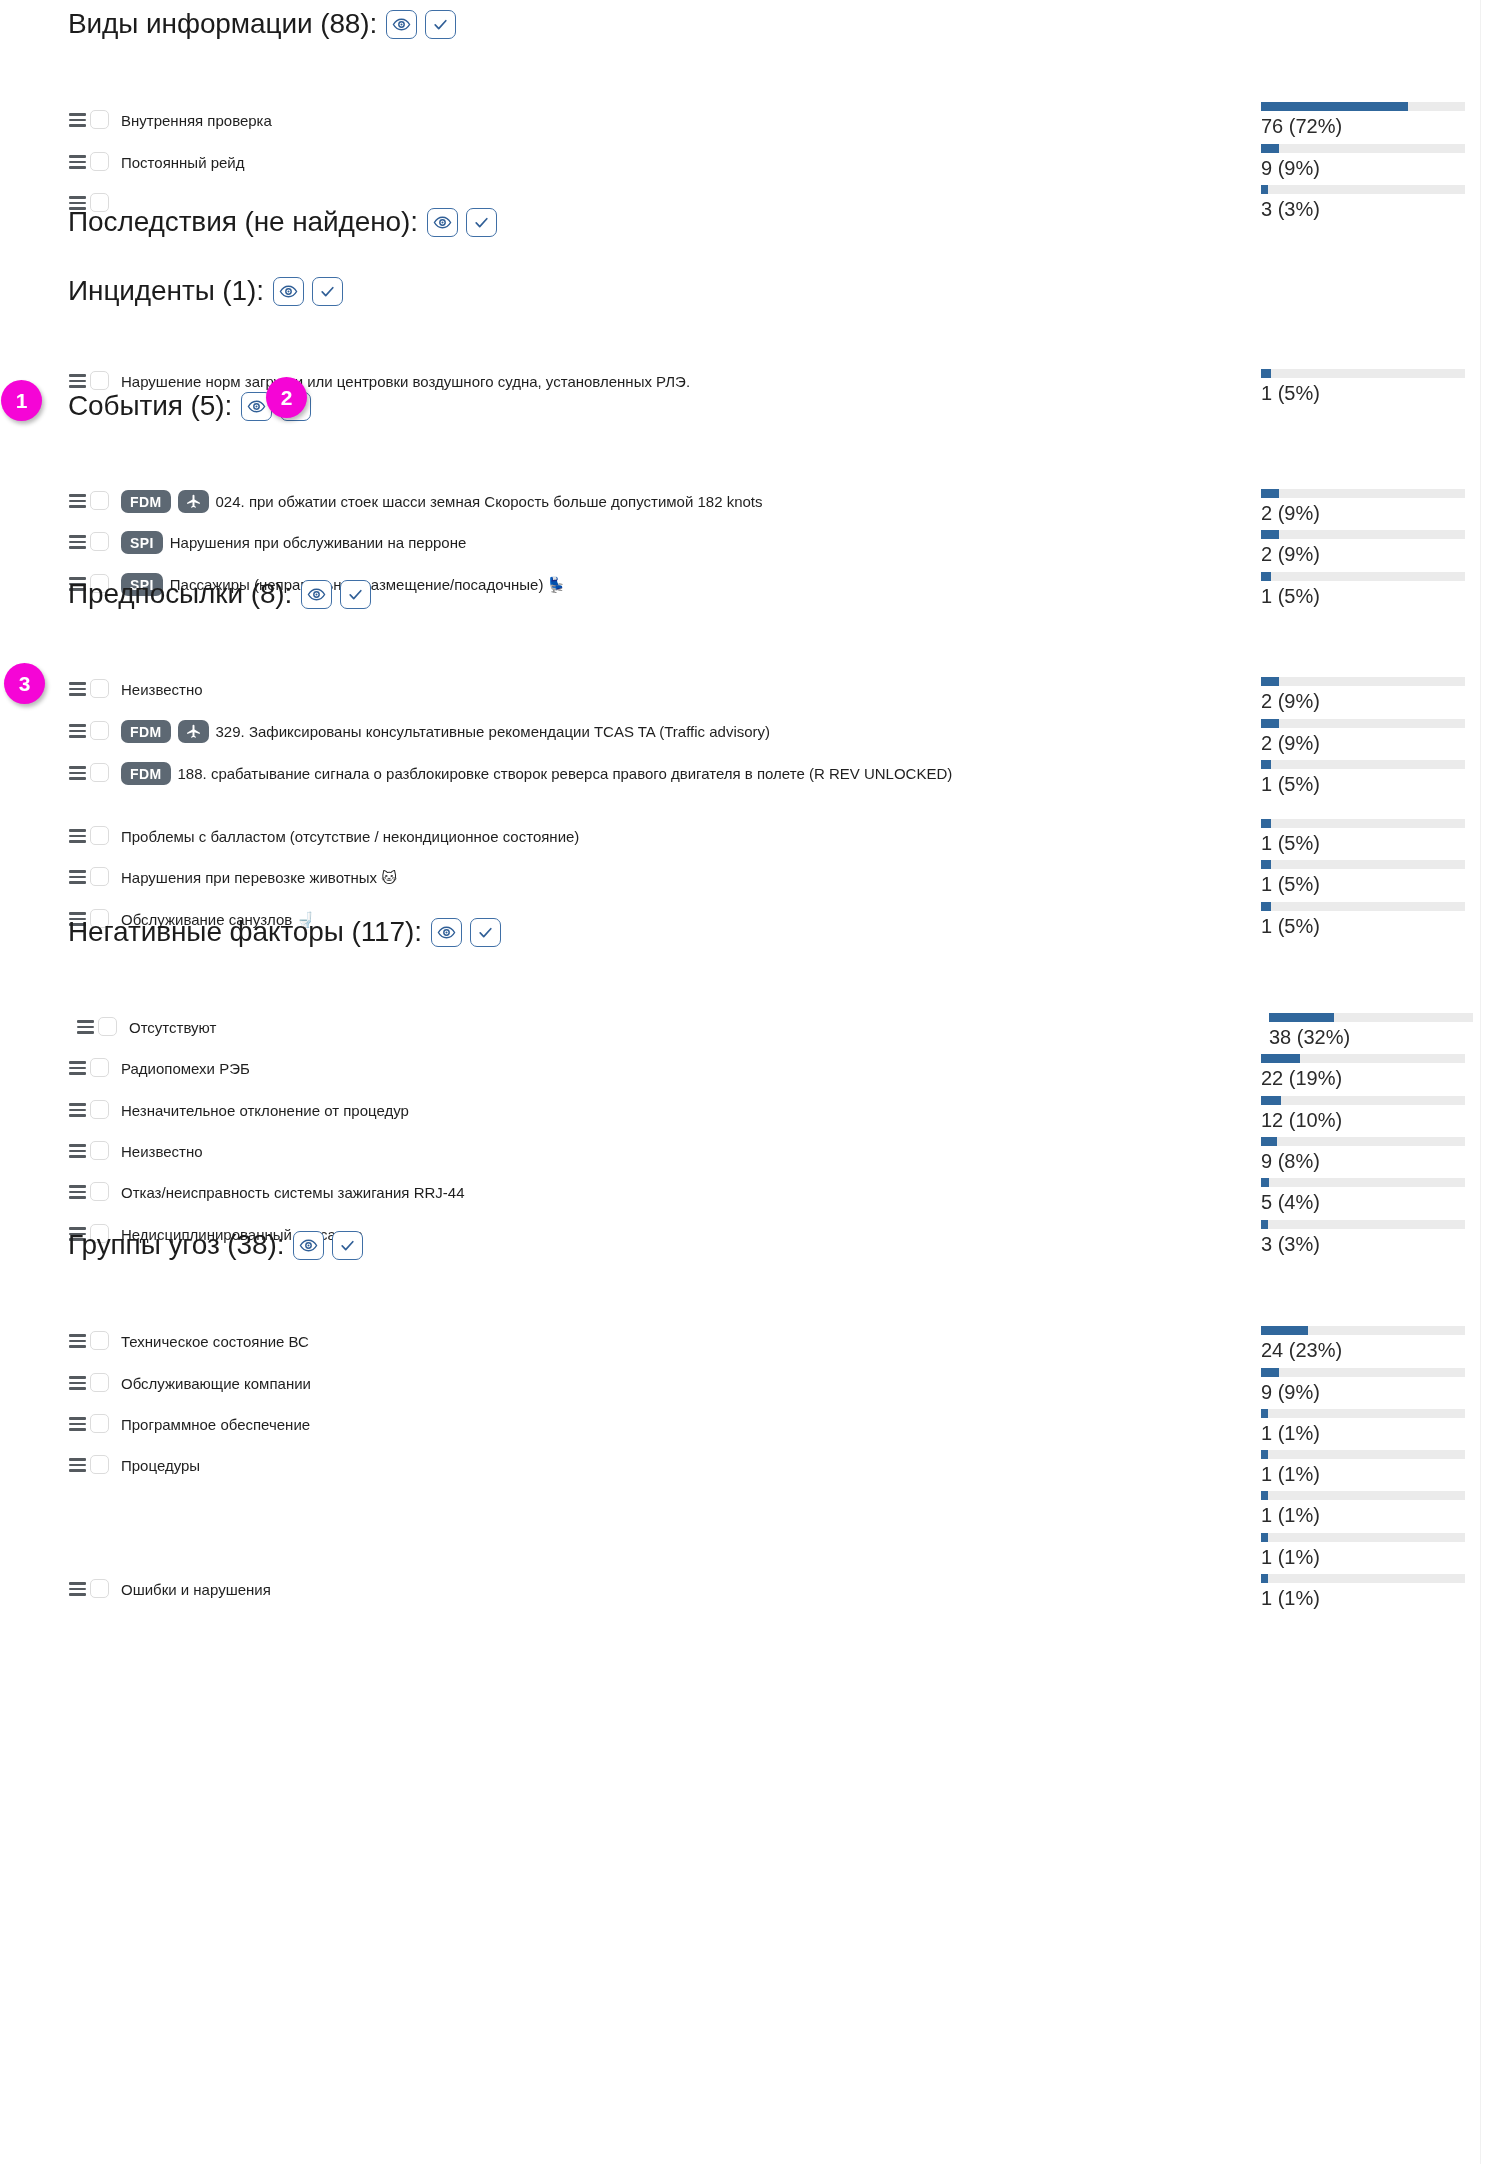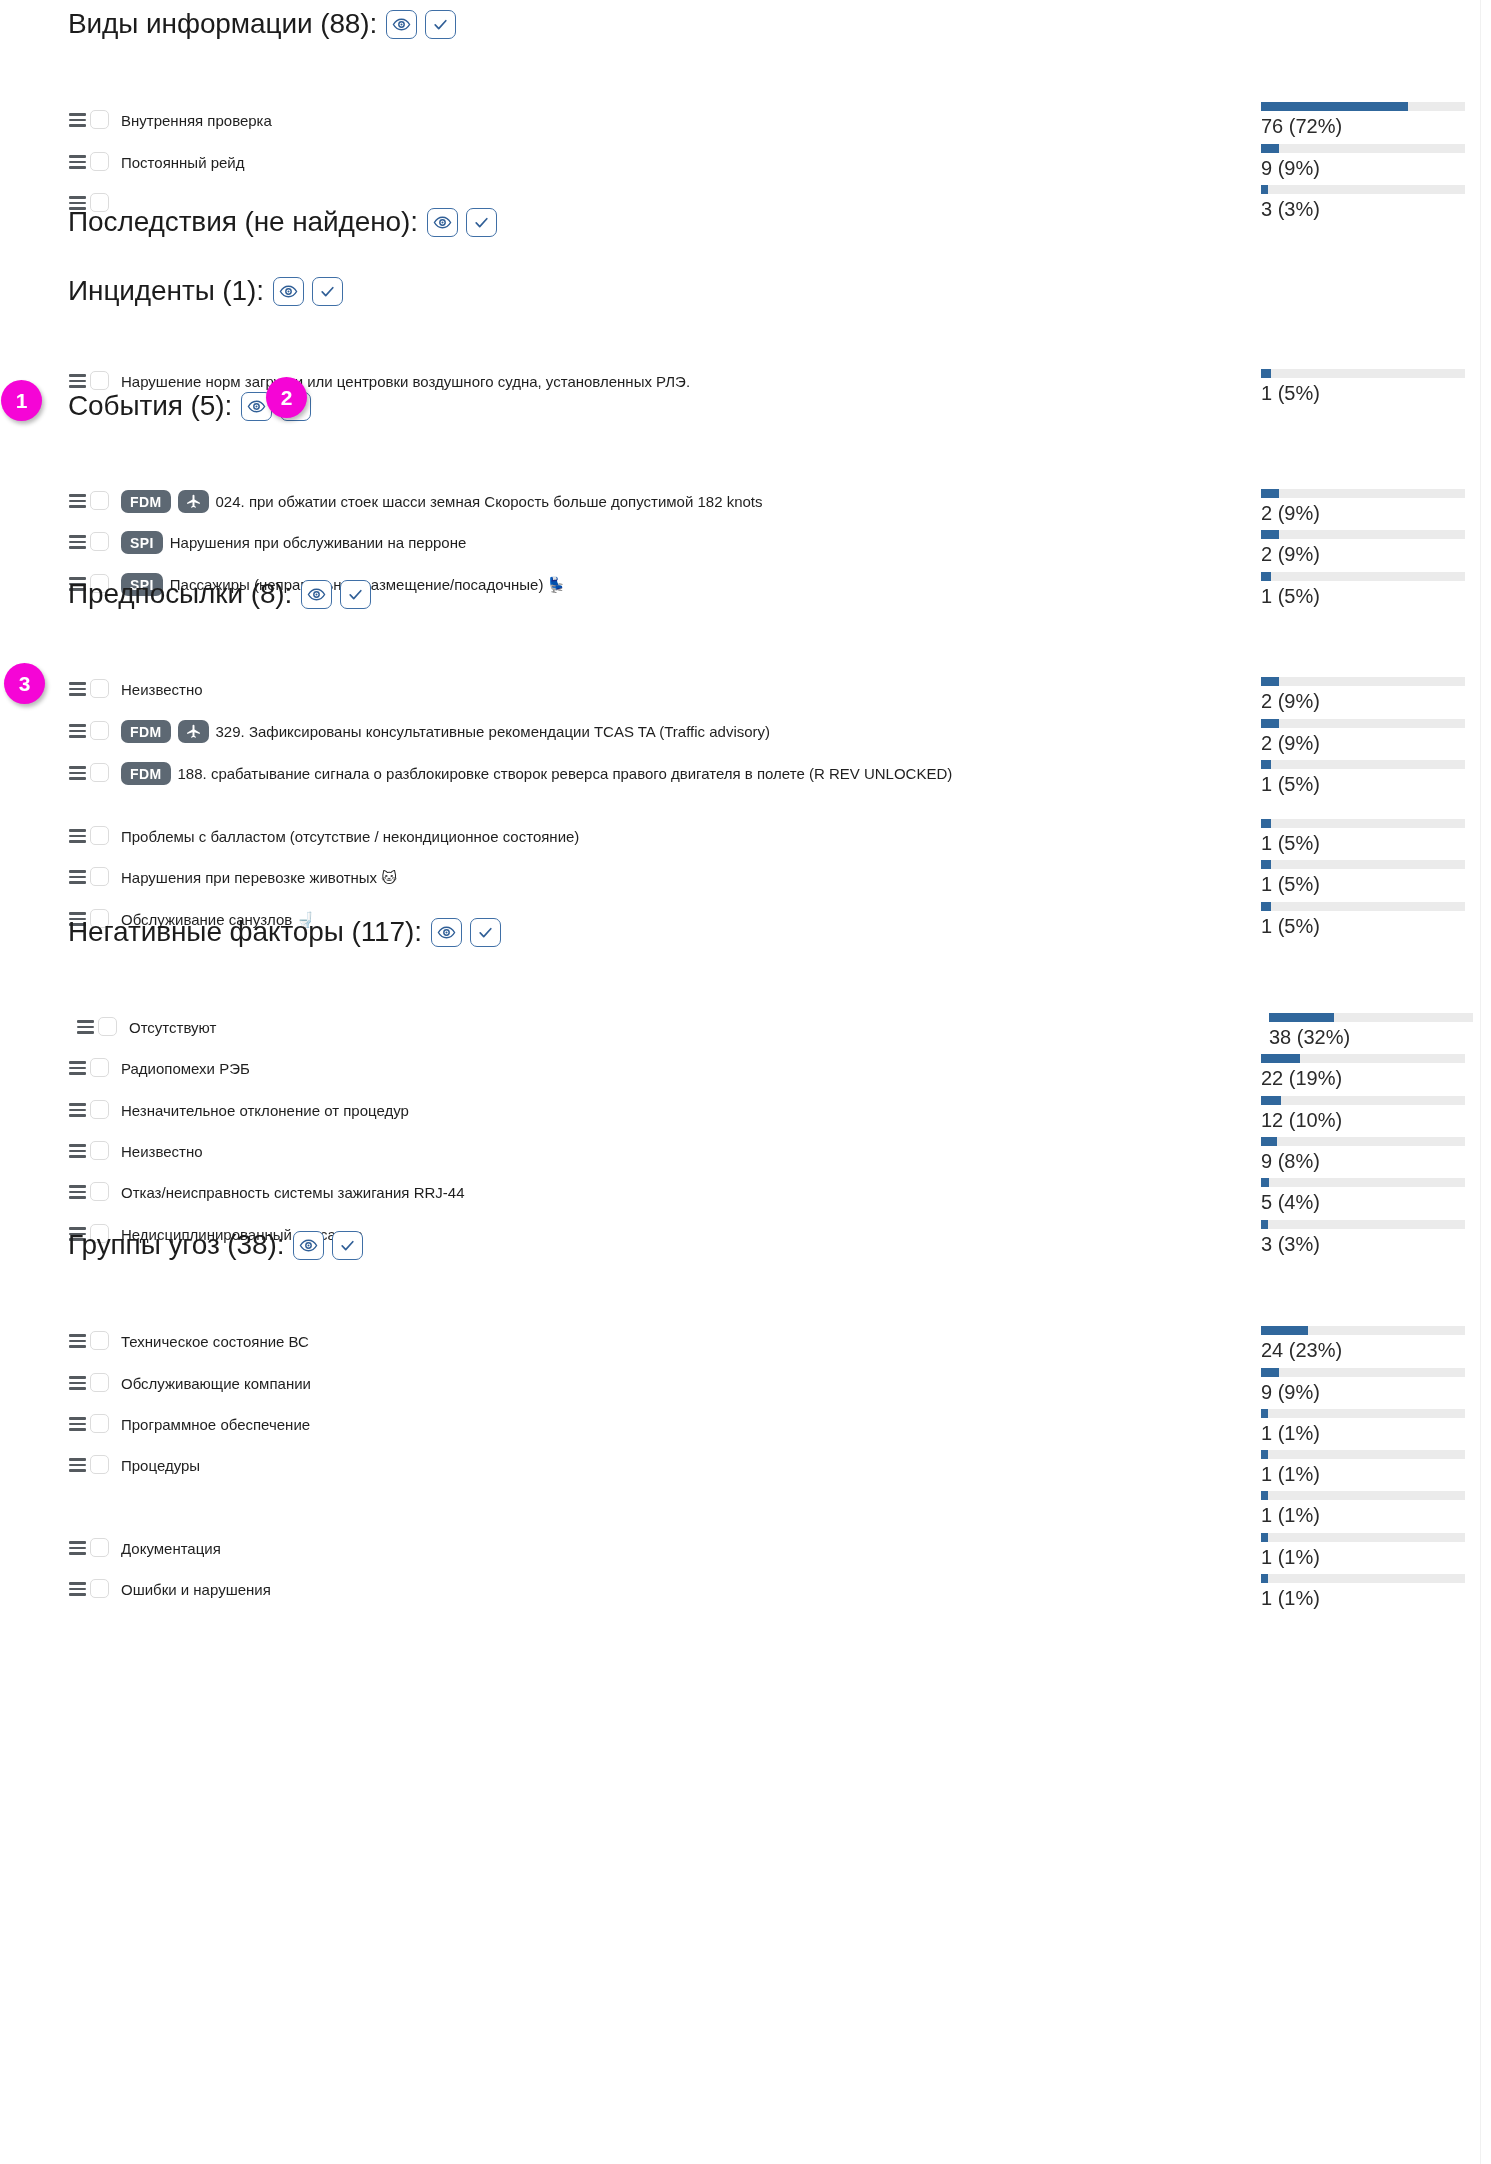--- a/index.html
+++ b/index.html
@@ -773,29 +773,20 @@
         </div>
         <div class="row" style="position: absolute; left: 0px; right: 0px; top: 217px;">
           <div class="metric" style="top: 5px;">
             <div class="bar-track">
               <div class="bar-fill" style="width: 3.2%;"></div>
             </div>
             <div class="metric-label">1 (1%)</div>
           </div>
         </div>
         <div class="row" style="position: absolute; left: 0px; right: 0px; top: 259px;">
-          <div class="row-left">
-            <span class="drag">
-              <i></i>
-              <i></i>
-              <i></i>
-            </span>
-            <span class="cbox"></span>
-            <span class="row-label">Документация</span>
-          </div>
           <div class="metric" style="top: 5px;">
             <div class="bar-track">
               <div class="bar-fill" style="width: 3.2%;"></div>
             </div>
             <div class="metric-label">1 (1%)</div>
           </div>
         </div>
         <div class="row" style="position: absolute; left: 0px; right: 0px; top: 300px;">
           <div class="row-left">
             <span class="drag">

